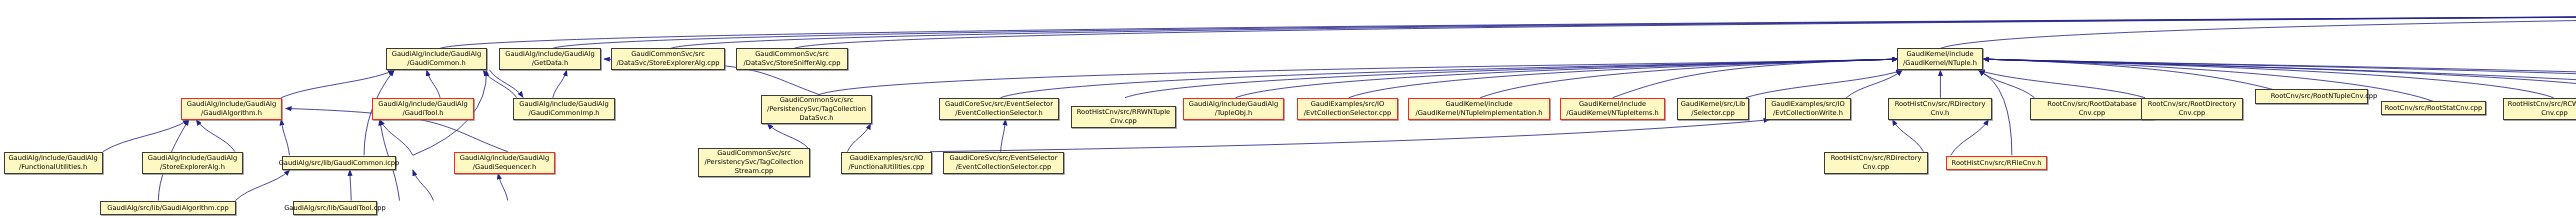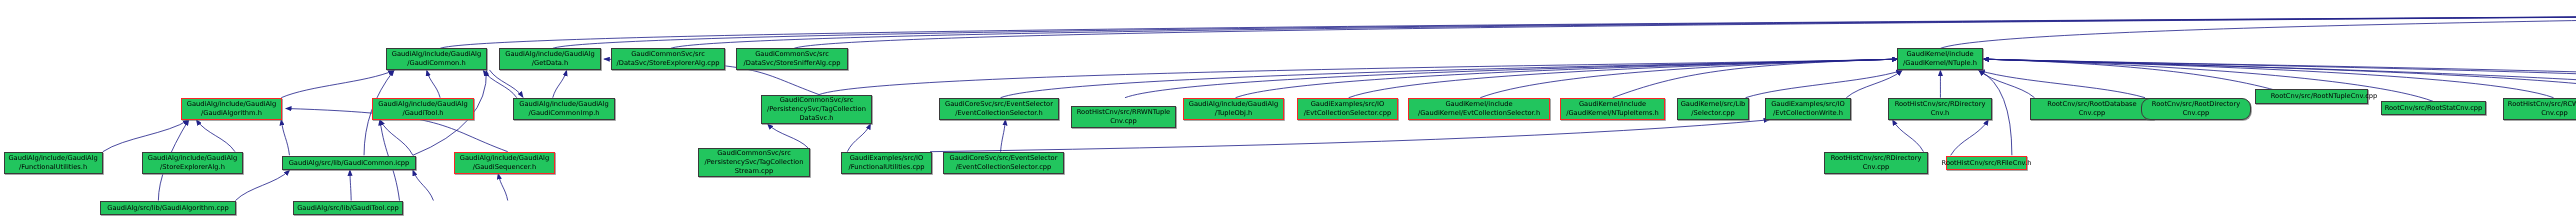--- a/index.html
+++ b/index.html
@@ -1,19 +1,19 @@
 <!DOCTYPE html>
 <html style="font-size:8.2px"><head>
 <meta charset="utf-8">
 <style>
   html,body{margin:0;padding:0;background:#ffffff;}
   #stage{position:relative;width:4050px;height:218px;background:#ffffff;overflow:hidden;
          font-family:"DejaVu Sans","Liberation Sans",sans-serif;}
   #edges{position:absolute;left:0;top:0;width:4050px;height:218px;}
-  .node{position:absolute;box-sizing:border-box;background:#22c55e;border:1px solid #3a3a3a;
+  .node{position:absolute;box-sizing:border-box;background:#fef9c3;border:1px solid #3a3a3a;
         box-shadow:0.8px 0.8px 0 rgba(110,110,110,.75);
         display:flex;flex-direction:column;align-items:center;justify-content:center;
         text-align:center;font-size:6.7px;line-height:8.8px;color:#000;cursor:pointer;}
   .node div{white-space:nowrap;}
   .node.red{border-color:#fb2525;}
 </style>
 </head>
 <body>
 
 <div id="stage">
@@ -135,21 +135,21 @@
     <div class="node red" style="left: 1183px; top: 98px; width: 101px; height: 21.6px;">
       <div>GaudiAlg/include/GaudiAlg</div>
       <div>/TupleObj.h</div>
     </div>
     <div class="node red" style="left: 1297px; top: 98px; width: 101px; height: 21.6px;">
       <div>GaudiExamples/src/IO</div>
       <div>/EvtCollectionSelector.cpp</div>
     </div>
     <div class="node red" style="left: 1408px; top: 98px; width: 142px; height: 21.6px;">
       <div>GaudiKernel/include</div>
-      <div>/GaudiKernel/EvtCollectionSelector.h</div>
+      <div>/GaudiKernel/NTupleImplementation.h</div>
     </div>
     <div class="node red" style="left: 1560px; top: 98px; width: 105px; height: 21.6px;">
       <div>GaudiKernel/include</div>
       <div>/GaudiKernel/NTupleItems.h</div>
     </div>
     <div class="node" style="left: 1677px; top: 98px; width: 72px; height: 21.6px;">
       <div>GaudiKernel/src/Lib</div>
       <div>/Selector.cpp</div>
     </div>
     <div class="node" style="left: 1765px; top: 98px; width: 86px; height: 21.6px;">
@@ -157,21 +157,21 @@
       <div>/EvtCollectionWrite.h</div>
     </div>
     <div class="node" style="left: 1888px; top: 98px; width: 104px; height: 21.6px;">
       <div>RootHistCnv/src/RDirectory</div>
       <div>Cnv.h</div>
     </div>
     <div class="node" style="left: 2030px; top: 98px; width: 124px; height: 21.6px;">
       <div>RootCnv/src/RootDatabase</div>
       <div>Cnv.cpp</div>
     </div>
-    <div class="node" style="left: 2141px; top: 98px; width: 110px; height: 21.6px; border-radius: 9px;">
+    <div class="node" style="left: 2141px; top: 98px; width: 102px; height: 21.6px;">
       <div>RootCnv/src/RootDirectory</div>
       <div>Cnv.cpp</div>
     </div>
     <div class="node" style="left: 2255px; top: 89px; width: 113px; height: 15px; padding-left: 25px;">
       <div>RootCnv/src/RootNTupleCnv.cpp</div>
     </div>
     <div class="node" style="left: 2381px; top: 101px; width: 105px; height: 14.4px;">
       <div>RootCnv/src/RootStatCnv.cpp</div>
     </div>
     <div class="node" style="left: 2503px; top: 98px; width: 103px; height: 21.6px;">
@@ -179,21 +179,21 @@
       <div>Cnv.cpp</div>
     </div>
     <div class="node" style="left: 3.6px; top: 152px; width: 99px; height: 21.6px;">
       <div>GaudiAlg/include/GaudiAlg</div>
       <div>/FunctionalUtilities.h</div>
     </div>
     <div class="node" style="left: 142px; top: 152px; width: 101px; height: 21.6px;">
       <div>GaudiAlg/include/GaudiAlg</div>
       <div>/StoreExplorerAlg.h</div>
     </div>
-    <div class="node" style="left: 282px; top: 156px; width: 134px; height: 14.4px;">
+    <div class="node" style="left: 282px; top: 156px; width: 114px; height: 14.4px;">
       <div>GaudiAlg/src/lib/GaudiCommon.icpp</div>
     </div>
     <div class="node red" style="left: 454px; top: 152px; width: 101px; height: 21.6px;">
       <div>GaudiAlg/include/GaudiAlg</div>
       <div>/GaudiSequencer.h</div>
     </div>
     <div class="node" style="left: 698px; top: 148px; width: 112px; height: 29px;">
       <div>GaudiCommonSvc/src</div>
       <div>/PersistencySvc/TagCollection</div>
       <div>Stream.cpp</div>
@@ -203,26 +203,26 @@
       <div>/FunctionalUtilities.cpp</div>
     </div>
     <div class="node" style="left: 943px; top: 152px; width: 121px; height: 21.6px;">
       <div>GaudiCoreSvc/src/EventSelector</div>
       <div>/EventCollectionSelector.cpp</div>
     </div>
     <div class="node" style="left: 1824px; top: 152px; width: 104px; height: 21.6px;">
       <div>RootHistCnv/src/RDirectory</div>
       <div>Cnv.cpp</div>
     </div>
-    <div class="node red" style="left: 1946px; top: 156px; width: 81px; height: 14.4px;">
+    <div class="node red" style="left: 1946px; top: 156px; width: 101px; height: 14.4px;">
       <div>RootHistCnv/src/RFileCnv.h</div>
     </div>
     <div class="node" style="left: 100px; top: 201px; width: 136px; height: 14.4px;">
       <div>GaudiAlg/src/lib/GaudiAlgorithm.cpp</div>
     </div>
-    <div class="node" style="left: 293px; top: 201px; width: 110px; height: 14.4px;">
+    <div class="node" style="left: 293px; top: 201px; width: 84px; height: 14.4px;">
       <div>GaudiAlg/src/lib/GaudiTool.cpp</div>
     </div>
     <div class="node" style="left: 426px; top: 201px; width: 138px; height: 14.4px; margin-top: 40px;">
       <div>GaudiAlg/src/lib/GaudiSequencer.cpp</div>
     </div>
   </div>
 
 
 </body></html>

